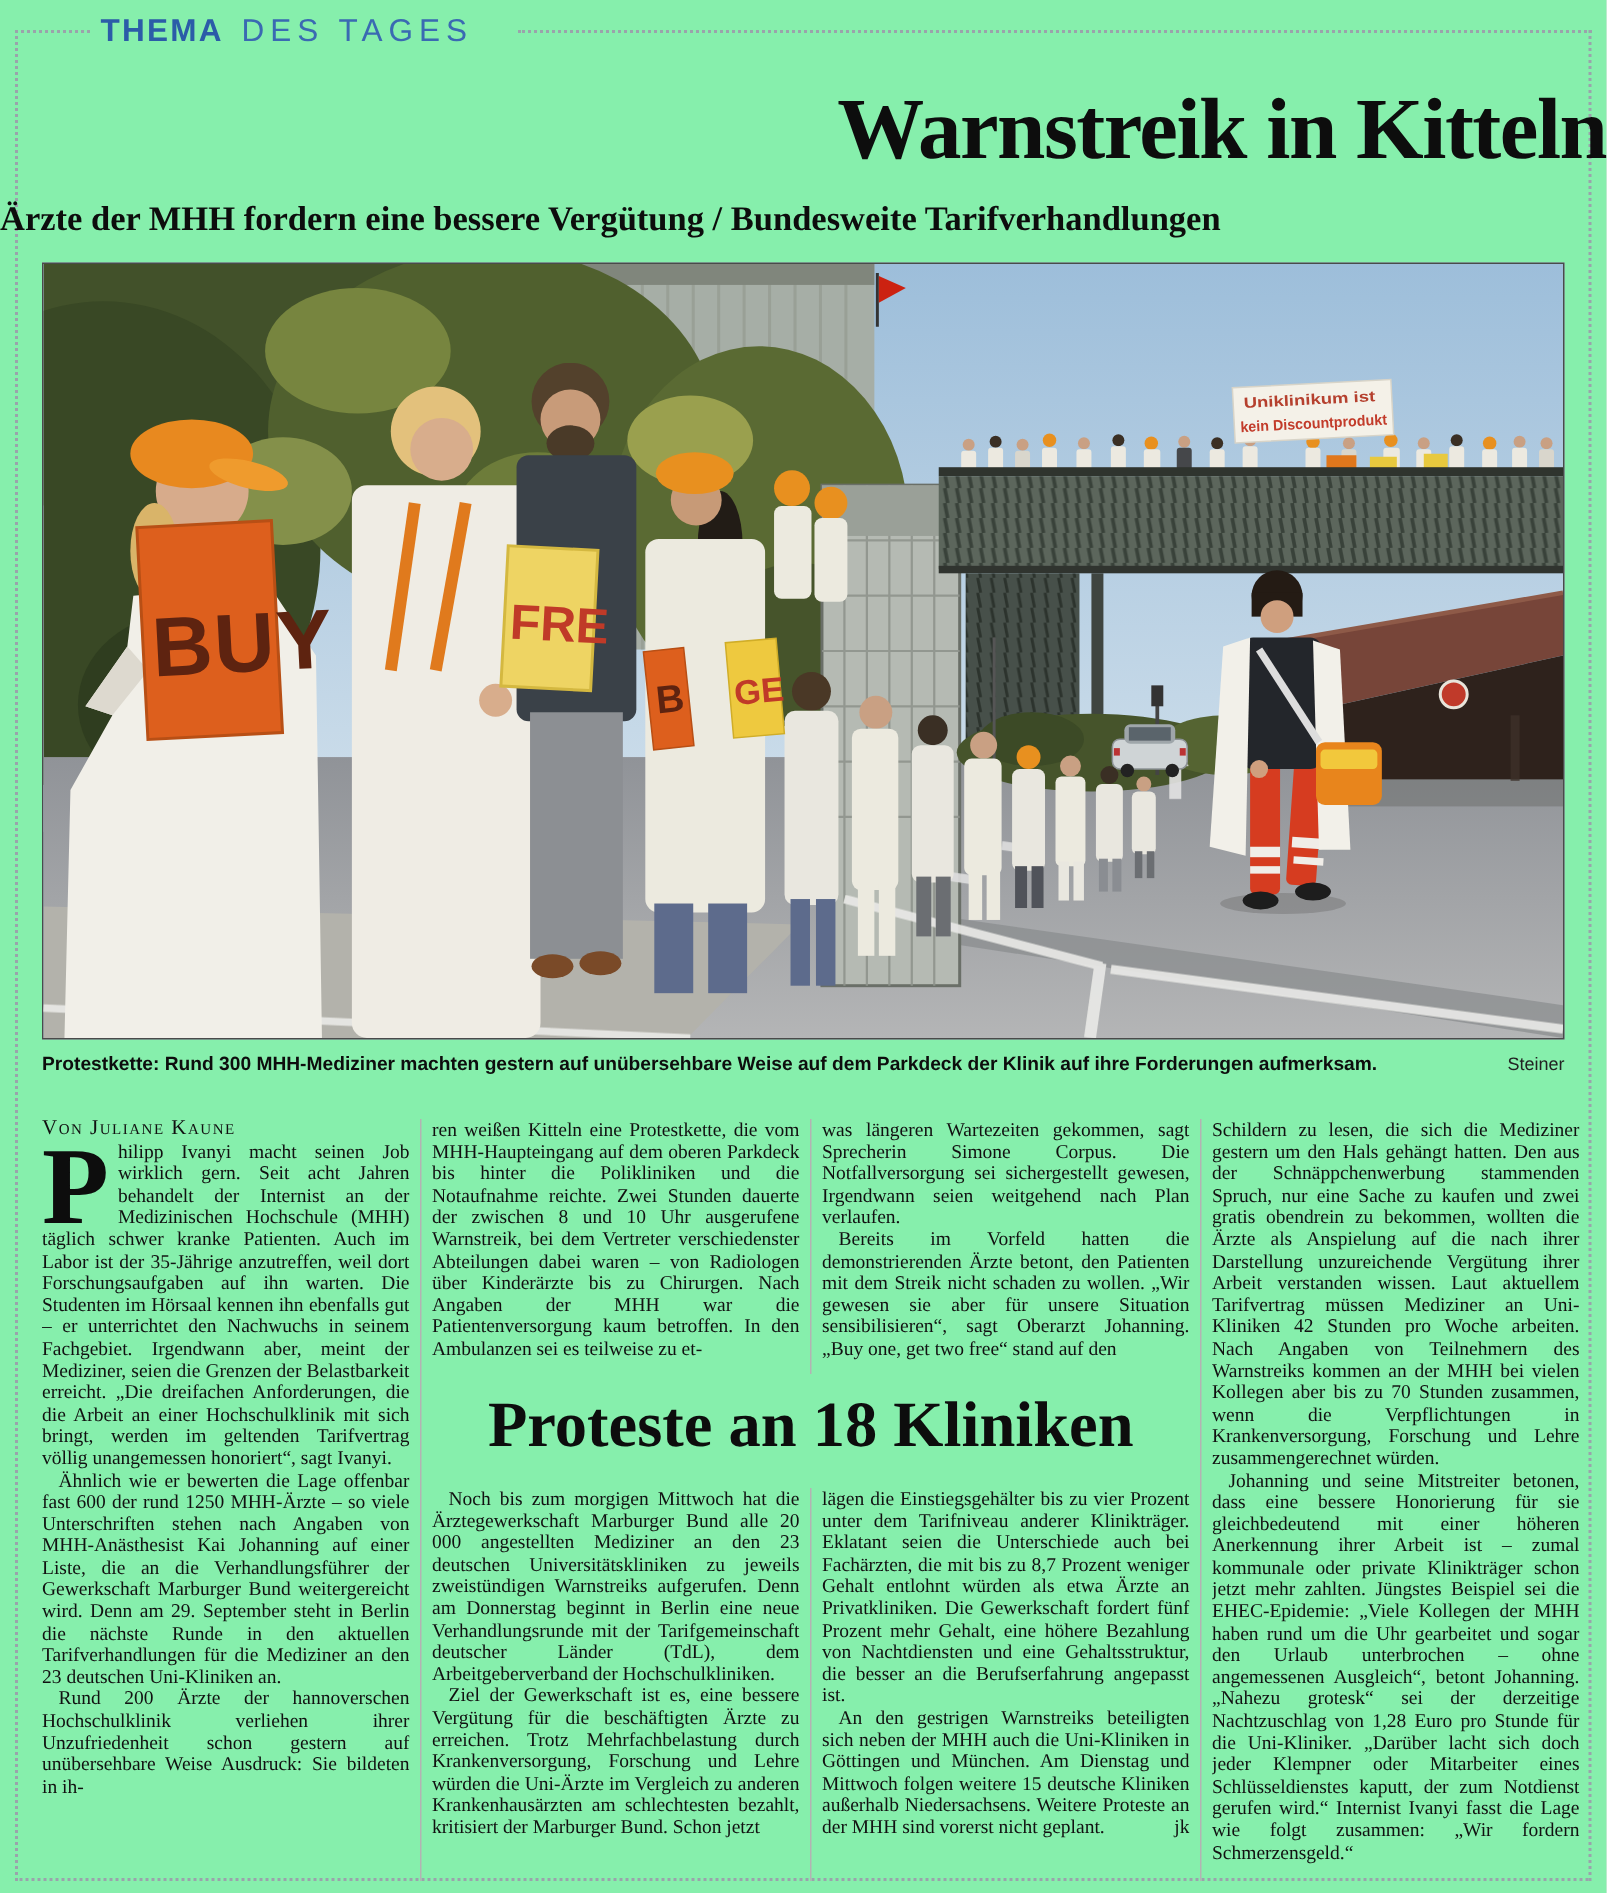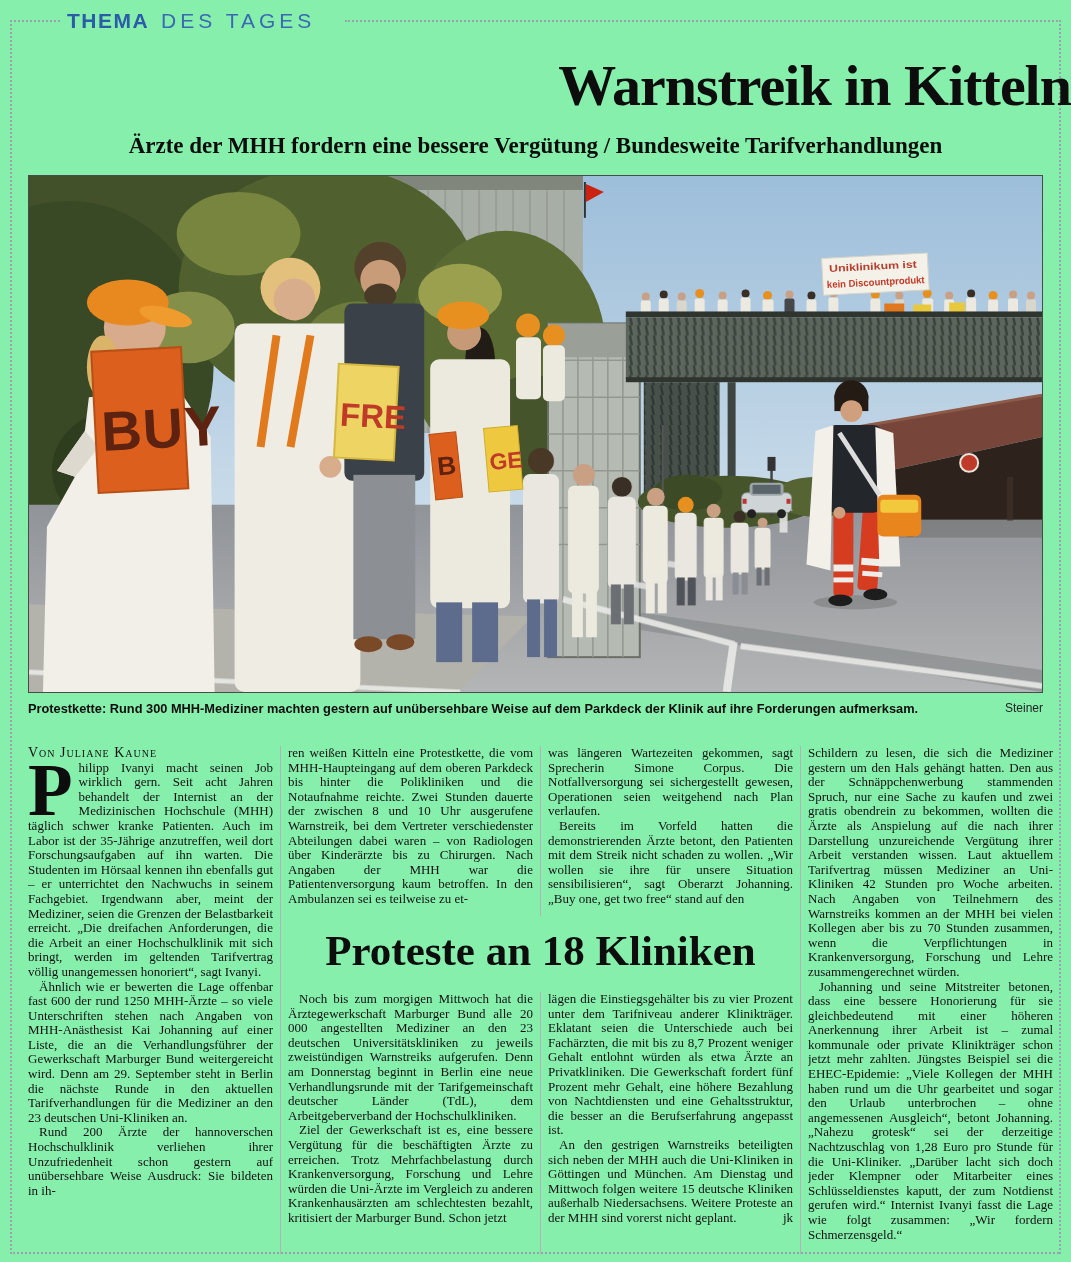--- a/index.html
+++ b/index.html
@@ -9,28 +9,28 @@
   .dot-h{position:absolute;height:0;border-top:2px dotted #9aa3ab;}
   .dot-v{position:absolute;width:0;border-left:2px dotted #9aa3ab;}
   
   .kicker{position:absolute;left:67px;top:9px;font-family:"Liberation Sans","DejaVu Sans",sans-serif;
           font-size:21px;white-space:nowrap;}
   .kicker .kb{font-weight:700;color:#2b5ca8;letter-spacing:1.5px;}
   .kicker .kl{font-weight:500;color:#3a6ab2;letter-spacing:4px;margin-left:6px;}
   
   .headline{position:absolute;left:0;top:52px;width:100%;text-align:right;
             font-size:58px;font-weight:700;letter-spacing:-1px;color:#0d0d0d;}
-  .subheadline{position:absolute;left:0;top:133px;width:100%;text-align:center;
+  .subheadline{position:absolute;left:0;top:133px;width:100%;
                font-size:23px;font-weight:700;color:#0d0d0d;}
   
   .photo{position:absolute;left:28px;top:175px;width:1015px;height:518px;
          border:1px solid #4a4a4a;box-sizing:border-box;background:#bcd2e4;overflow:hidden;}
   .photo svg{display:block;width:100%;height:100%;}
   .caption-row{position:absolute;left:28px;top:701px;width:1015px;display:flex;
-               justify-content:space-between;align-items:flex-start;
+               justify-content:space-between;align-items:flex-end;
                font-family:"Liberation Sans","DejaVu Sans",sans-serif;}
   .caption{font-size:12.8px;font-weight:700;color:#0d0d0d;}
   .credit{font-size:12px;font-weight:400;color:#222;padding-left:20px;white-space:nowrap;}
   
   .textblock{position:absolute;left:28px;top:746px;width:1015px;height:508px;}
   .col{position:absolute;top:0;width:245px;height:508px;overflow:hidden;
        font-size:13px;line-height:14.6px;text-align:justify;}
   .col p{margin:0;}
   .col p.ind{text-indent:11px;}
   .c1{left:0;} .c2{left:260px;} .c3{left:520px;} .c4{left:780px;}
@@ -441,22 +441,22 @@
       <div class="topbox">
         <p>ren weißen Kitteln eine Protestkette, die vom MHH-Haupteingang auf dem oberen Parkdeck bis hinter die Polikliniken und die Notaufnahme reichte. Zwei Stunden dauerte der zwischen 8 und 10 Uhr ausgerufene Warnstreik, bei dem Vertreter verschiedenster Abteilungen dabei waren – von Radiologen über Kinderärzte bis zu Chirurgen. Nach Angaben der MHH war die Patientenversorgung kaum betroffen. In den Ambulanzen sei es teilweise zu et-</p>
       </div>
       <div class="spacer"></div>
       <p class="ind">Noch bis zum morgigen Mittwoch hat die Ärztegewerkschaft Marburger Bund alle 20 000 angestellten Mediziner an den 23 deutschen Universitätskliniken zu jeweils zweistündigen Warnstreiks aufgerufen. Denn am Donnerstag beginnt in Berlin eine neue Verhandlungsrunde mit der Tarifgemeinschaft deutscher Länder (TdL), dem Arbeitgeberverband der Hochschulkliniken.</p>
       <p class="ind">Ziel der Gewerkschaft ist es, eine bessere Vergütung für die beschäftigten Ärzte zu erreichen. Trotz Mehrfachbelastung durch Krankenversorgung, Forschung und Lehre würden die Uni-Ärzte im Vergleich zu anderen Krankenhausärzten am schlechtesten bezahlt, kritisiert der Marburger Bund. Schon jetzt</p>
     </div>
 
     <div class="col c3">
       <div class="topbox">
-        <p>was längeren Wartezeiten gekommen, sagt Sprecherin Simone Corpus. Die Notfallversorgung sei sichergestellt gewesen, Operationen seien weitgehend nach Plan verlaufen.</p>
-        <p class="ind">Bereits im Vorfeld hatten die demonstrierenden Ärzte betont, den Patienten mit dem Streik nicht schaden zu wollen. „Wir wollen sie ihre für unsere Situation sensibilisieren“, sagt Oberarzt Johanning. „Buy one, get two free“ stand auf den</p>
+        <p>was längeren Wartezeiten gekommen, sagt Sprecherin Simone Corpus. Die Notfallversorgung sei sichergestellt gewesen, Irgendwann seien weitgehend nach Plan verlaufen.</p>
+        <p class="ind">Bereits im Vorfeld hatten die demonstrierenden Ärzte betont, den Patienten mit dem Streik nicht schaden zu wollen. „Wir gewesen sie aber für unsere Situation sensibilisieren“, sagt Oberarzt Johanning. „Buy one, get two free“ stand auf den</p>
       </div>
       <div class="spacer"></div>
       <p>lägen die Einstiegsgehälter bis zu vier Prozent unter dem Tarifniveau anderer Klinikträger. Eklatant seien die Unterschiede auch bei Fachärzten, die mit bis zu 8,7 Prozent weniger Gehalt entlohnt würden als etwa Ärzte an Privatkliniken. Die Gewerkschaft fordert fünf Prozent mehr Gehalt, eine höhere Bezahlung von Nachtdiensten und eine Gehaltsstruktur, die besser an die Berufserfahrung angepasst ist.</p>
       <p class="ind">An den gestrigen Warnstreiks beteiligten sich neben der MHH auch die Uni-Kliniken in Göttingen und München. Am Dienstag und Mittwoch folgen weitere 15 deutsche Kliniken außerhalb Niedersachsens. Weitere Proteste an der MHH sind vorerst nicht geplant.</p>
       <div class="tagline">jk</div>
     </div>
 
     <div class="col c4">
       <p>Schildern zu lesen, die sich die Mediziner gestern um den Hals gehängt hatten. Den aus der Schnäppchenwerbung stammenden Spruch, nur eine Sache zu kaufen und zwei gratis obendrein zu bekommen, wollten die Ärzte als Anspielung auf die nach ihrer Darstellung unzureichende Vergütung ihrer Arbeit verstanden wissen. Laut aktuellem Tarifvertrag müssen Mediziner an Uni-Kliniken 42 Stunden pro Woche arbeiten. Nach Angaben von Teilnehmern des Warnstreiks kommen an der MHH bei vielen Kollegen aber bis zu 70 Stunden zusammen, wenn die Verpflichtungen in Krankenversorgung, Forschung und Lehre zusammengerechnet würden.</p>
       <p class="ind">Johanning und seine Mitstreiter betonen, dass eine bessere Honorierung für sie gleichbedeutend mit einer höheren Anerkennung ihrer Arbeit ist – zumal kommunale oder private Klinikträger schon jetzt mehr zahlten. Jüngstes Beispiel sei die EHEC-Epidemie: „Viele Kollegen der MHH haben rund um die Uhr gearbeitet und sogar den Urlaub unterbrochen – ohne angemessenen Ausgleich“, betont Johanning. „Nahezu grotesk“ sei der derzeitige Nachtzuschlag von 1,28 Euro pro Stunde für die Uni-Kliniker. „Darüber lacht sich doch jeder Klempner oder Mitarbeiter eines Schlüsseldienstes kaputt, der zum Notdienst gerufen wird.“ Internist Ivanyi fasst die Lage wie folgt zusammen: „Wir fordern Schmerzensgeld.“</p>

